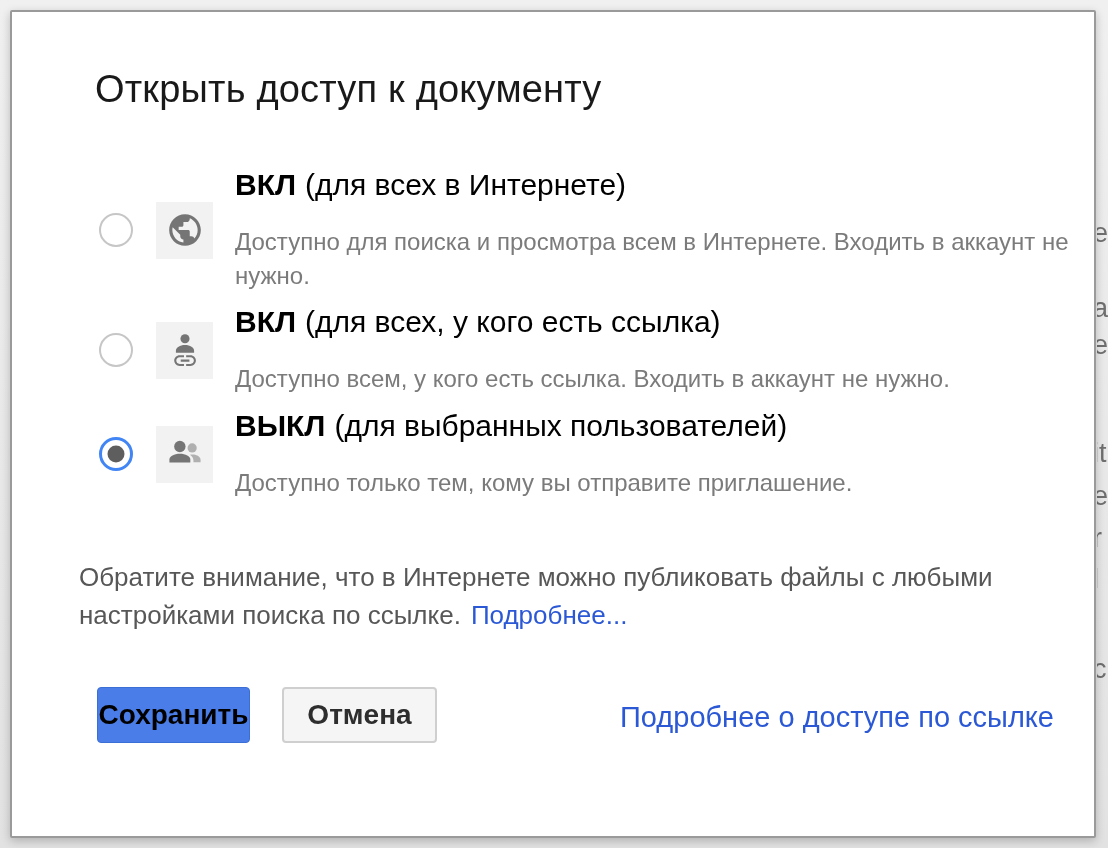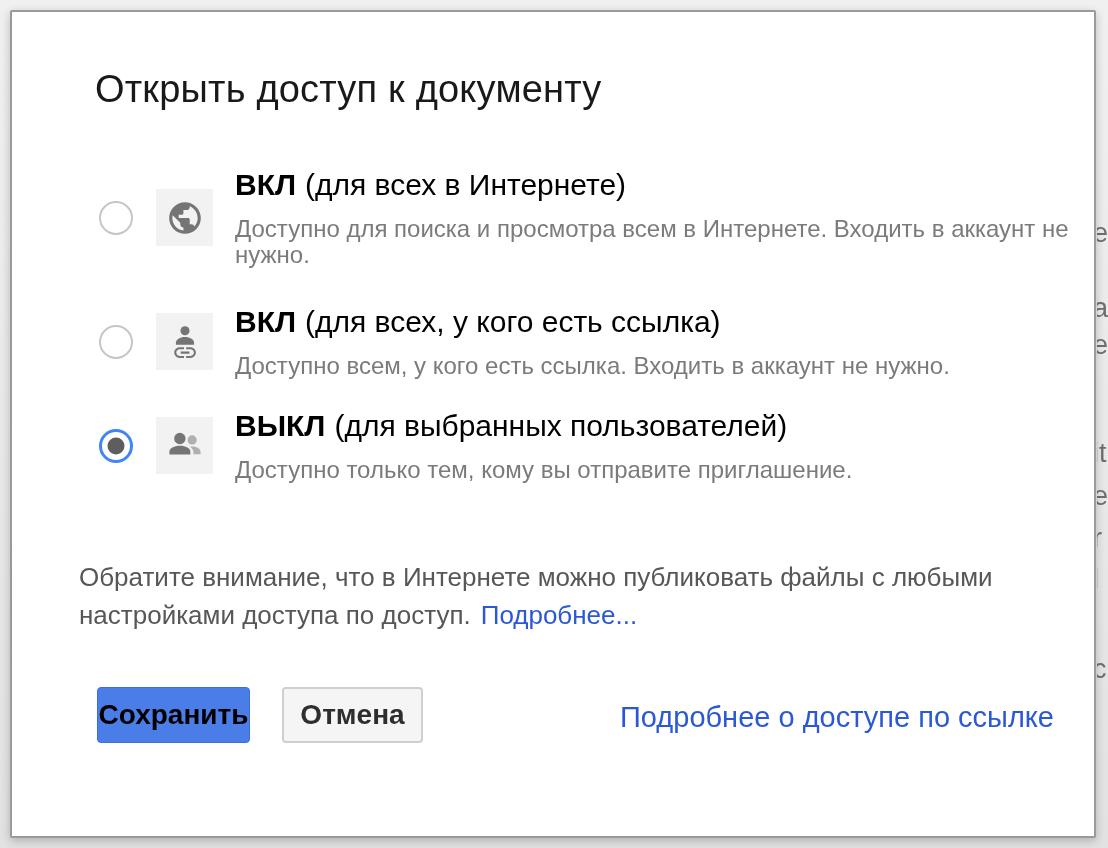--- a/index.html
+++ b/index.html
@@ -63,22 +63,22 @@
     margin-right:22px;
     display:flex; align-items:center; justify-content:center;
   }
   .iconbox svg { display:block; }
 
   .opt .text { width:860px; }
   .optTitle { font-size:30px; color:#000; line-height:1.2; }
   .optTitle b { font-weight:700; }
   .optTitle .scope { margin-left:9px; font-weight:400; }
   .optDesc {
-    margin-top:13px;
-    font-size:24px; line-height:26px; color:#7b7b7b;
+    margin-top:22px;
+    font-size:24px; line-height:34px; color:#7b7b7b;
   }
 
   .note {
     position:absolute; left:67px; top:546px; width:920px;
     font-size:26px; line-height:38px; color:#575757;
   }
   .note a, .footlink {
     color:#2b58d5; text-decoration:none; cursor:pointer;
   }
   .note a { margin-left:10px; }
@@ -87,21 +87,21 @@
     position:absolute; top:675px; height:56px;
     font-family:"Liberation Sans", sans-serif;
     font-size:28px; font-weight:700;
     border-radius:4px; cursor:pointer;
   }
   .btn-save {
     left:85px; width:153px;
     background:#4a7de8; border:1px solid #3b6fd6; color:#000000;
   }
   .btn-cancel {
-    left:270px; width:141px;
+    left:270px; width:155px;
     background:#f5f5f5; border:2px solid #cfcfcf; color:#2e2e2e;
   }
 
   .footlink {
     position:absolute; left:608px; top:688px;
     font-size:29px; line-height:1.2;
   }
 </style>
 </head>
 <body>
@@ -167,20 +167,20 @@
       </svg>
     </div>
     <div class="text">
       <div class="optTitle"><b>ВЫКЛ</b><span class="scope">(для выбранных пользователей)</span></div>
       <div class="optDesc">Доступно только тем, кому вы отправите приглашение.</div>
     </div>
   </div>
 
   <p class="note">
     <span>Обратите внимание, что в Интернете можно публиковать файлы с любыми</span><br>
-    <span>настройками доступа по доступ.</span><a>Подробнее...</a>
+    <span>настройками поиска по ссылке.</span><a>Подробнее...</a>
   </p>
 
   <button class="btn btn-save">Сохранить</button>
   <button class="btn btn-cancel">Отмена</button>
   <a class="footlink">Подробнее о доступе по ссылке</a>
 
 </div>
 
 </body></html>

